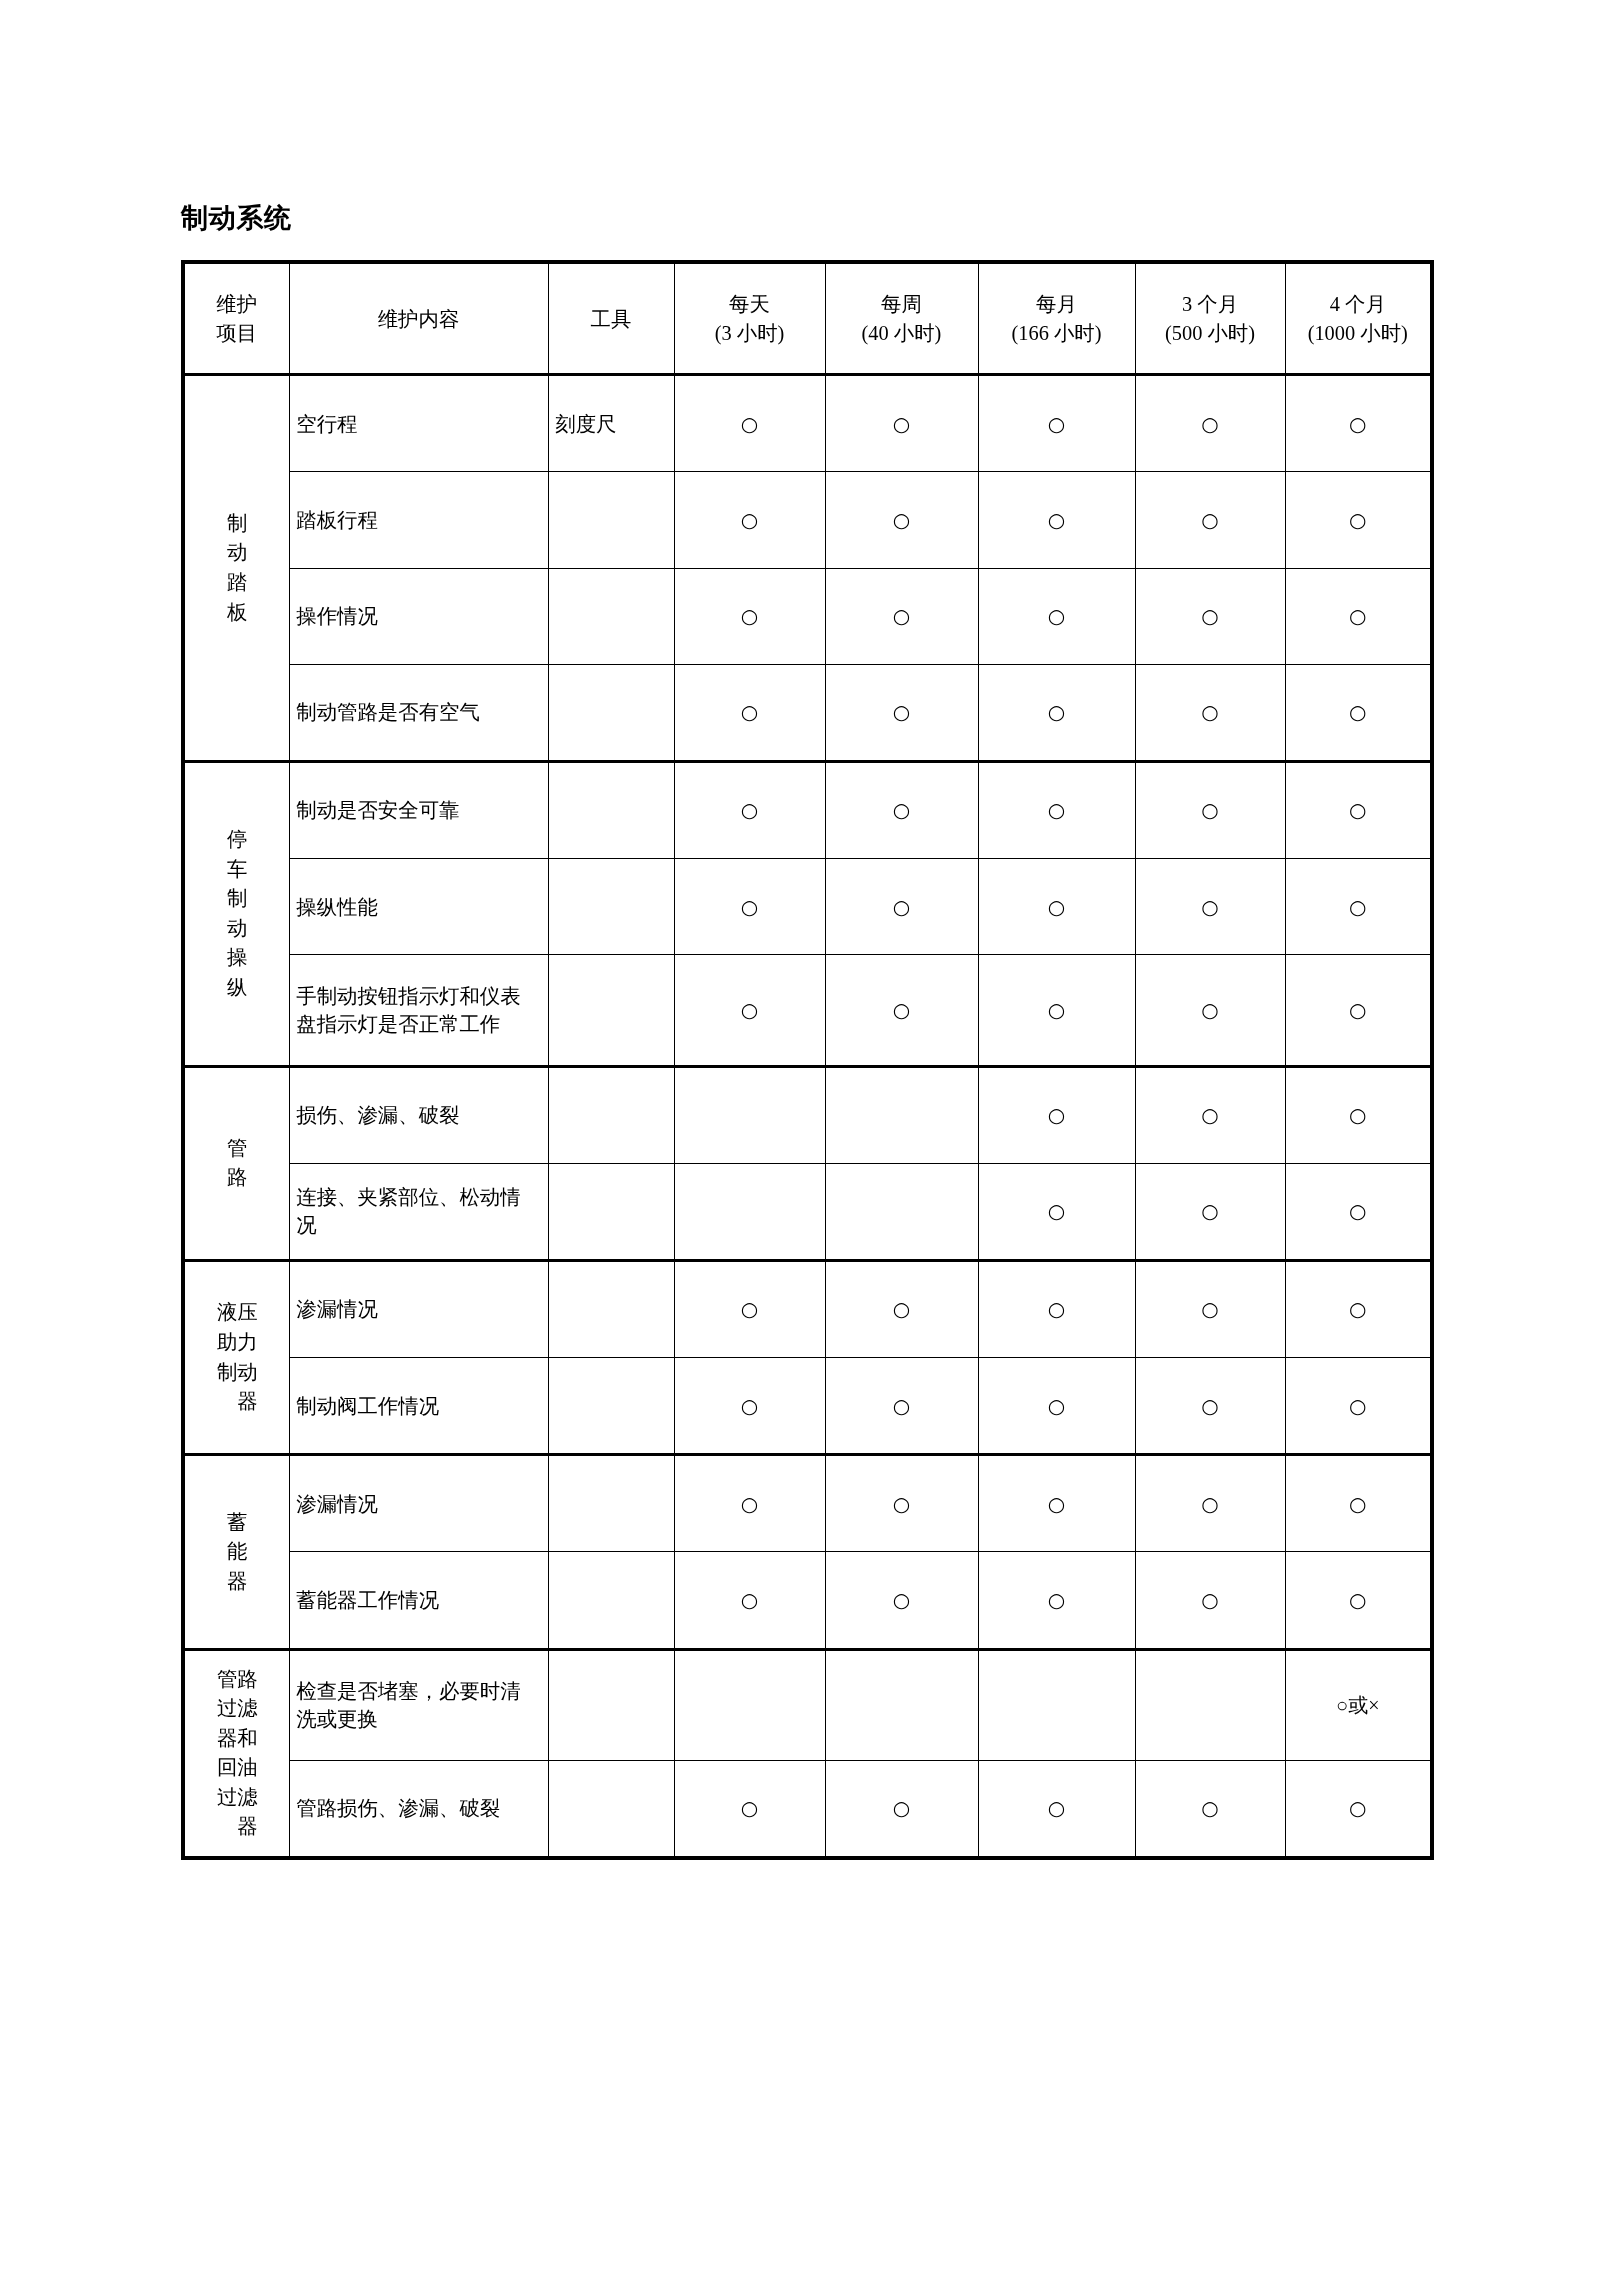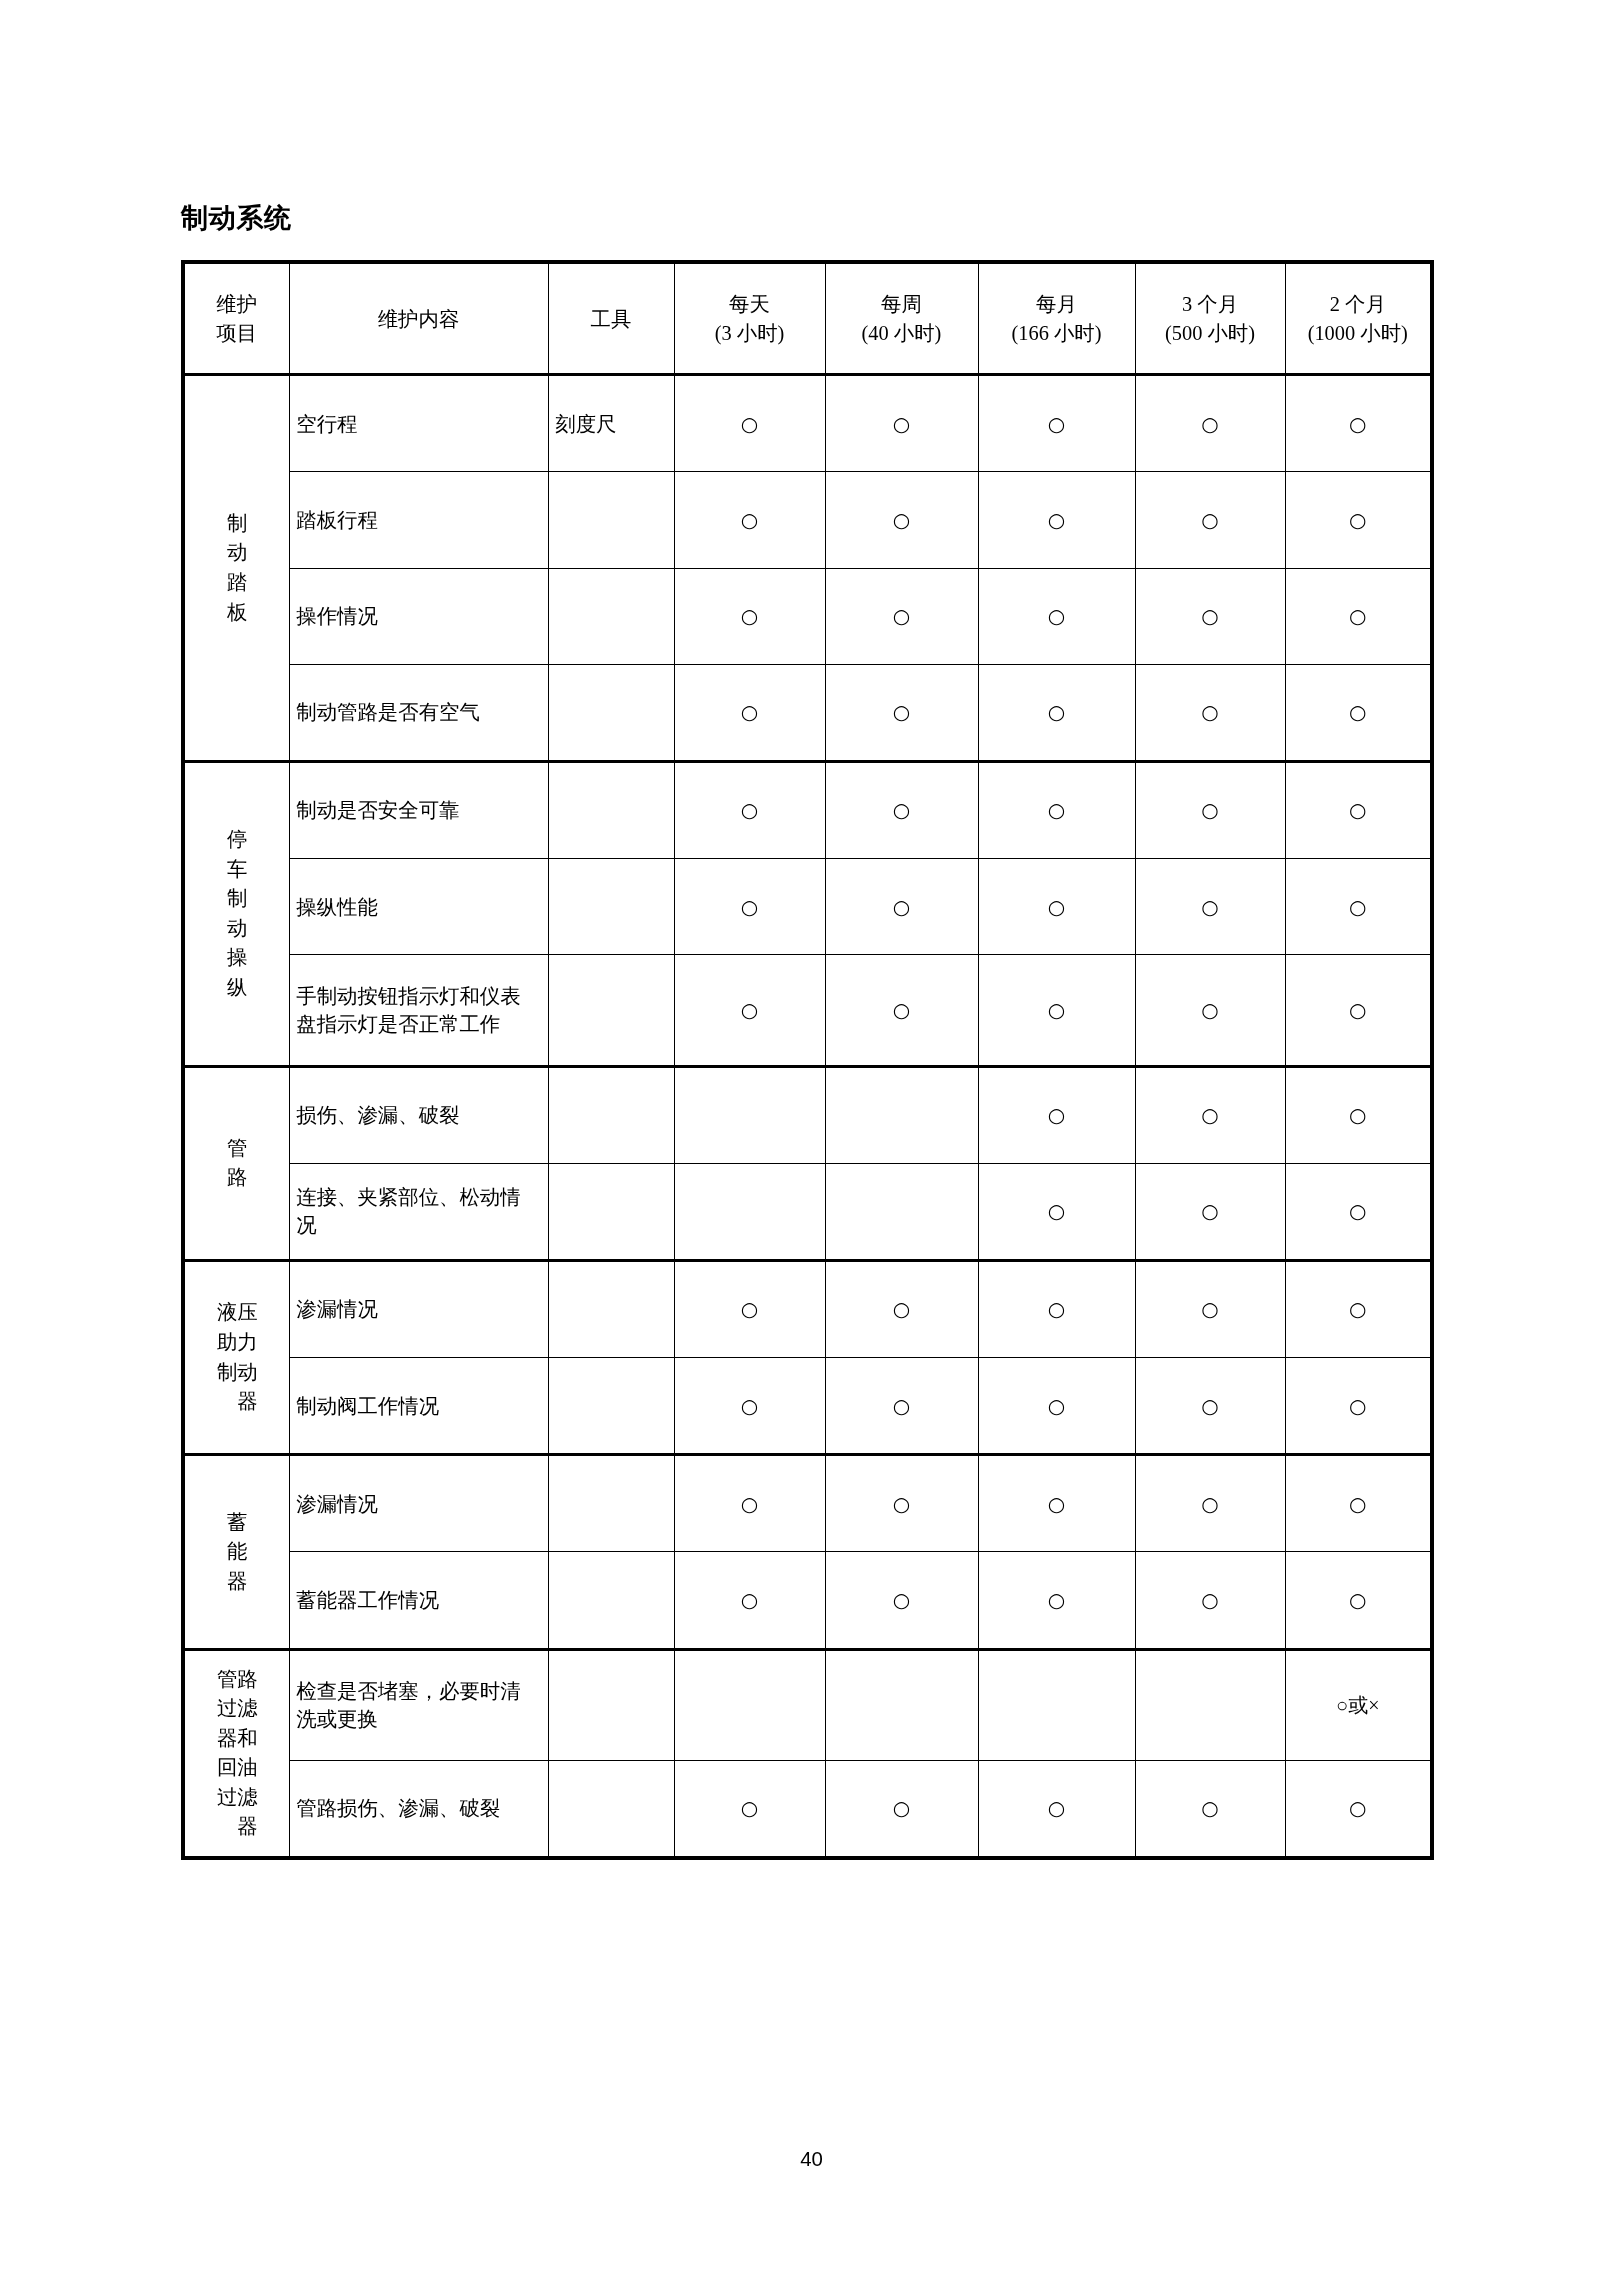--- a/index.html
+++ b/index.html
@@ -183,21 +183,21 @@
             </td>
             <td class="th">
               <span class="hdr-main">每月</span>
               <span class="hdr-sub">(166 小时)</span>
             </td>
             <td class="th">
               <span class="hdr-main">3 个月</span>
               <span class="hdr-sub">(500 小时)</span>
             </td>
             <td class="th">
-              <span class="hdr-main">2 个月</span>
+              <span class="hdr-main">4 个月</span>
               <span class="hdr-sub">(1000 小时)</span>
             </td>
           </tr>
           <tr class="group-start r-tall">
             <td class="item" rowspan="4"><span class="lbl-vert one-col">制动踏板</span></td>
             <td class="content">空行程</td>
             <td class="tool">刻度尺</td>
             <td class="mark"><span class="circ">○</span></td>
             <td class="mark"><span class="circ">○</span></td>
             <td class="mark"><span class="circ">○</span></td>
@@ -332,16 +332,15 @@
             <td class="mark"><span class="circ">○</span></td>
             <td class="mark"><span class="circ">○</span></td>
             <td class="mark"><span class="circ">○</span></td>
             <td class="mark"><span class="circ">○</span></td>
             <td class="mark"><span class="circ">○</span></td>
           </tr>
         </tbody>
     </table>
   </div>
 
-  <div class="page-number">40</div>
 
 </div>
 
 
 </body></html>

